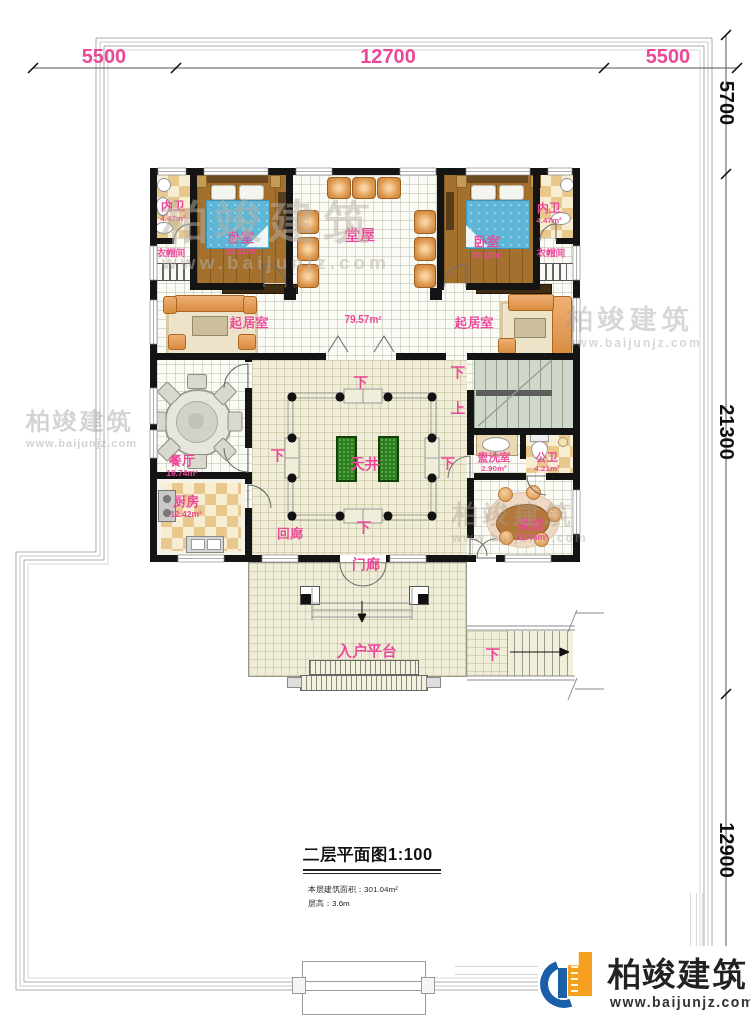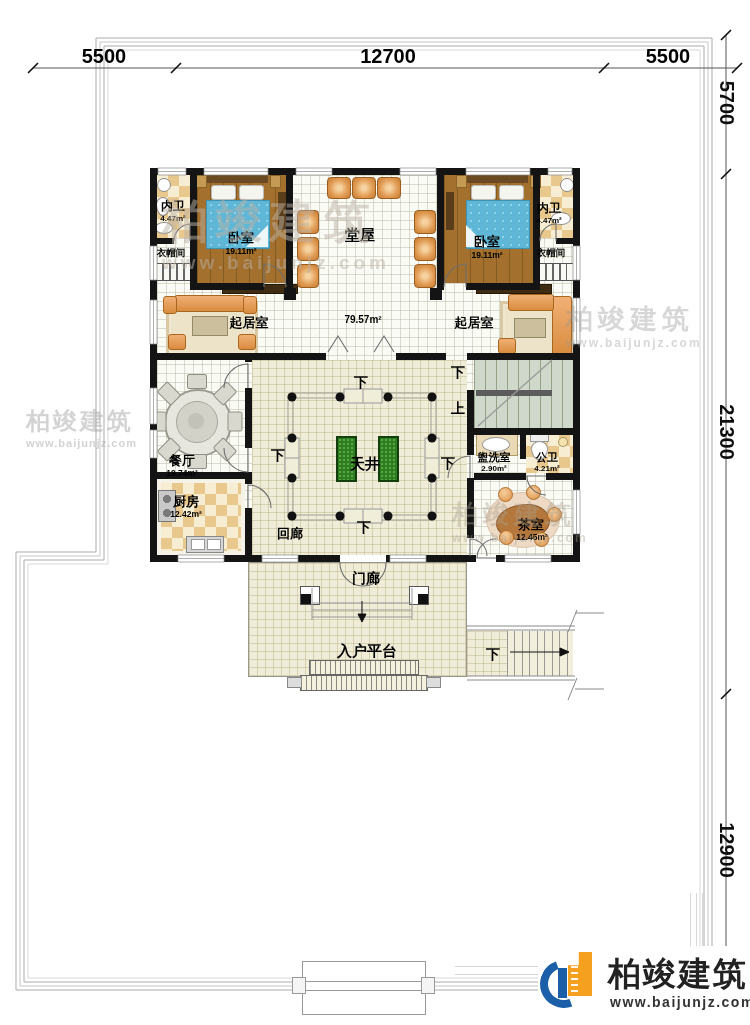--- a/index.html
+++ b/index.html
@@ -1,19 +1,19 @@
 <!DOCTYPE html>
 <html><head>
 <meta charset="utf-8">
 <style>
   html,body{margin:0;padding:0;background:#fff;}
   #stage{position:relative;width:750px;height:1025px;background:#fff;overflow:hidden;
          font-family:"Liberation Sans","DejaVu Sans",sans-serif;}
   .abs{position:absolute;}
-  .lbl{position:absolute;transform:translate(-50%,-50%);font-weight:700;color:#000000;
+  .lbl{position:absolute;transform:translate(-50%,-50%);font-weight:700;color:#ec4899;
        white-space:nowrap;text-align:right;z-index:5;line-height:1;}
   .vlbl{position:absolute;transform:translate(-50%,-50%) rotate(90deg);font-weight:700;color:#0e0e0e;
        white-space:nowrap;z-index:5;line-height:1;}
   .grid-white{background-color:#fbfbf5;background-image:
       linear-gradient(rgba(185,185,168,.5) 1px,transparent 1px),
       linear-gradient(90deg,rgba(185,185,168,.5) 1px,transparent 1px);background-size:9px 9px;}
   .grid-cream{background-color:#efecd7;background-image:
       linear-gradient(rgba(186,176,136,.45) 1px,transparent 1px),
       linear-gradient(90deg,rgba(186,176,136,.45) 1px,transparent 1px);background-size:8px 8px;}
   .checker{background-color:#f7edd2;background-image:repeating-conic-gradient(#e9c88e 0% 25%,#f7edd2 0% 50%);
@@ -324,21 +324,21 @@
   <div class="lbl" style="left:365px;top:463px;font-size:15px;">天井</div>
   <div class="lbl" style="left:186px;top:501px;font-size:13px;">厨房</div>
   <div class="lbl" style="left:186px;top:514px;font-size:8.5px;">12.42m²</div>
   <div class="lbl" style="left:290px;top:533px;font-size:13px;">回廊</div>
   <div class="lbl" style="left:494px;top:457px;font-size:11px;">盥洗室</div>
   <div class="lbl" style="left:494px;top:469px;font-size:8px;">2.90m²</div>
   <div class="lbl" style="left:547px;top:457px;font-size:11px;">公卫</div>
   <div class="lbl" style="left:547px;top:469px;font-size:8px;">4.21m²</div>
   <div class="lbl" style="left:531px;top:524px;font-size:13px;">茶室</div>
   <div class="lbl" style="left:532px;top:537px;font-size:8.5px;">12.45m²</div>
-  <div class="lbl" style="left:366px;top:578px;font-size:14px;">门廊</div>
+  <div class="lbl" style="left:366px;top:564px;font-size:14px;">门廊</div>
   <div class="lbl" style="left:367px;top:650px;font-size:15px;">入户平台</div>
 
   <div class="lbl" style="left:361px;top:382px;font-size:14px;">下</div>
   <div class="lbl" style="left:278px;top:455px;font-size:14px;">下</div>
   <div class="lbl" style="left:448px;top:463px;font-size:14px;">下</div>
   <div class="lbl" style="left:364px;top:527px;font-size:14px;">下</div>
   <div class="lbl" style="left:458px;top:372px;font-size:14px;">下</div>
   <div class="lbl" style="left:458px;top:408px;font-size:14px;">上</div>
   <div class="lbl" style="left:493px;top:654px;font-size:14px;">下</div>
 
@@ -352,20 +352,27 @@
   </div>
   <div class="wm" style="left:566px;top:304px;color:rgba(150,150,150,.38);">
     <div style="font-size:27px;letter-spacing:5px;">柏竣建筑</div>
     <div style="font-size:12px;letter-spacing:2px;margin-top:3px;">www.baijunjz.com</div>
   </div>
   <div class="wm" style="left:452px;top:500px;color:rgba(168,160,146,.4);">
     <div style="font-size:26px;letter-spacing:5px;">柏竣建筑</div>
     <div style="font-size:12px;letter-spacing:2px;margin-top:3px;">www.baijunjz.com</div>
   </div>
 
+  <div class="abs" style="left:303px;top:844px;z-index:7;">
+    <div style="font-size:16.5px;font-weight:700;letter-spacing:.5px;color:#111;">二层平面图1:100</div>
+    <div style="border-top:2px solid #222;margin-top:3px;width:138px;"></div>
+    <div style="border-top:1px solid #222;margin-top:2px;width:138px;"></div>
+    <div style="font-size:8px;margin-top:10px;margin-left:5px;color:#222;">本层建筑面积：301.04m²</div>
+    <div style="font-size:8px;margin-top:3px;margin-left:5px;color:#222;">层高：3.6m</div>
+  </div>
 
   <div class="abs" style="left:455px;top:966px;width:88px;height:1px;background:#d5d5d5;z-index:7;"></div>
   <div class="abs" style="left:455px;top:974px;width:88px;height:1px;background:#d5d5d5;z-index:7;"></div>
   <div class="abs" style="left:455px;top:982px;width:88px;height:1px;background:#d5d5d5;z-index:7;"></div>
   <div class="abs" style="left:690px;top:893px;width:1px;height:55px;background:#d9d9d9;z-index:7;"></div>
   <div class="abs" style="left:696px;top:893px;width:1px;height:55px;background:#d9d9d9;z-index:7;"></div>
   <div class="abs" style="left:702px;top:893px;width:1px;height:55px;background:#d9d9d9;z-index:7;"></div>
 
   <div class="abs" style="left:538px;top:946px;width:212px;height:76px;background:#fff;z-index:8;">
     <div class="abs" style="left:2px;top:2px;width:66px;height:70px;">

